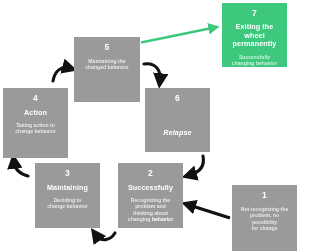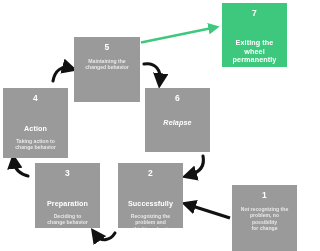--- a/index.html
+++ b/index.html
@@ -41,21 +41,21 @@
     font-weight: bold;
     font-size: 8.5px;
     line-height: 11px;
     letter-spacing: 0.2px;
     color: #ffffff;
   }
   .node .title {
     font-weight: bold;
     font-size: 7.2px;
     line-height: 9px;
-    margin-top: 20px;
+    margin-top: 4px;
     letter-spacing: 0.1px;
     color: #ffffff;
     white-space: nowrap;
   }
   .node .title.wrap {
     white-space: normal;
   }
   .node .desc {
     font-weight: bold;
     font-size: 5.1px;
@@ -76,21 +76,21 @@
   #node-7 { left: 222px; top: 3px;   width: 65px; height: 64px; background: #3ec87e; }
   #node-5 { left: 74px;  top: 37px;  width: 66px; height: 65px; background: #9a9a9a; }
   #node-4 { left: 3px;   top: 88px;  width: 65px; height: 70px; background: #9a9a9a; }
   #node-6 { left: 145px; top: 88px;  width: 65px; height: 64px; background: #9a9a9a; }
   #node-3 { left: 35px;  top: 163px; width: 65px; height: 65px; background: #9a9a9a; }
   #node-2 { left: 118px; top: 163px; width: 65px; height: 65px; background: #9a9a9a; }
   #node-1 { left: 232px; top: 185px; width: 65px; height: 66px; background: #9a9a9a; }
 
   #node-7 .num   { font-size: 8.5px; }
   #node-7 .title { font-size: 7.2px; line-height: 8.6px; }
-  #node-6 .title { margin-top: 14px; font-style: italic; }
+  #node-6 .title { margin-top: 24px; font-style: italic; }
 </style>
 </head>
 <body>
 
 <div id="stage">
 
   <svg class="arrow-layer" viewBox="0 0 300 251">
     <defs>
       <marker id="blkhead" markerWidth="5" markerHeight="5" refX="2.2" refY="2.5" orient="auto">
         <path d="M0,0 L5,2.5 L0,5 z" fill="#111111"></path>
@@ -158,21 +158,21 @@
     </div>
   </div>
 
   <div class="node" id="node-6">
     <div class="num">6</div>
     <div class="title">Relapse</div>
   </div>
 
   <div class="node" id="node-3">
     <div class="num">3</div>
-    <div class="title">Preparation</div>
+    <div class="title">Maintaining</div>
     <div class="desc">
       <span>Deciding to</span><br>
       <span>change behavior</span>
     </div>
   </div>
 
   <div class="node" id="node-2">
     <div class="num">2</div>
     <div class="title">Successfully</div>
     <div class="desc">

